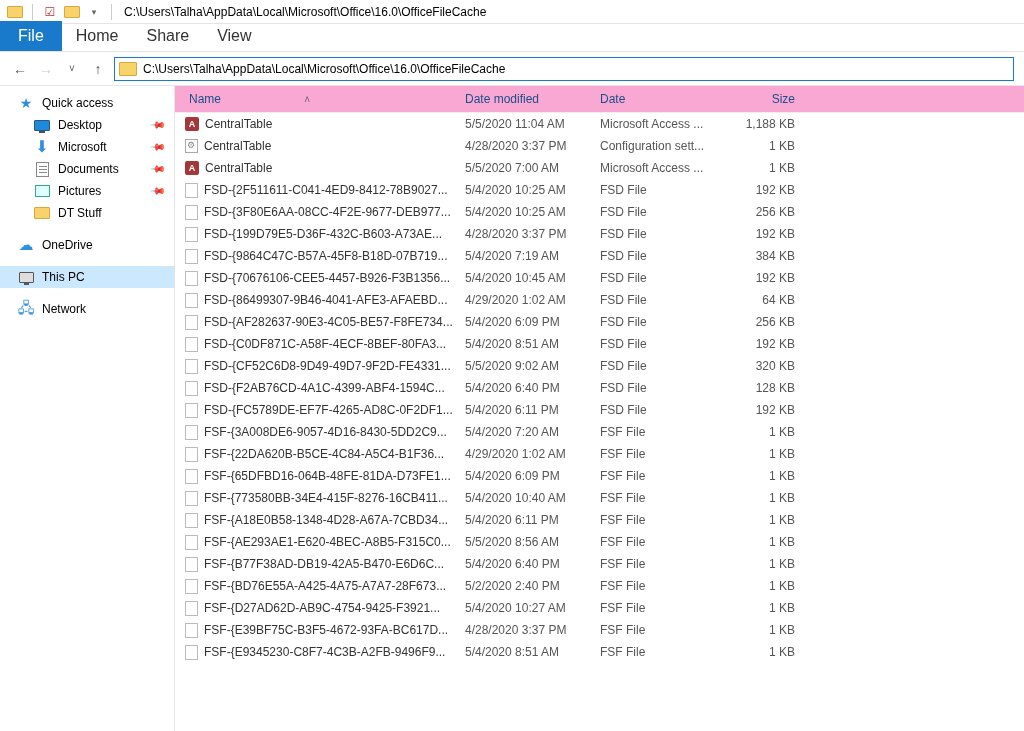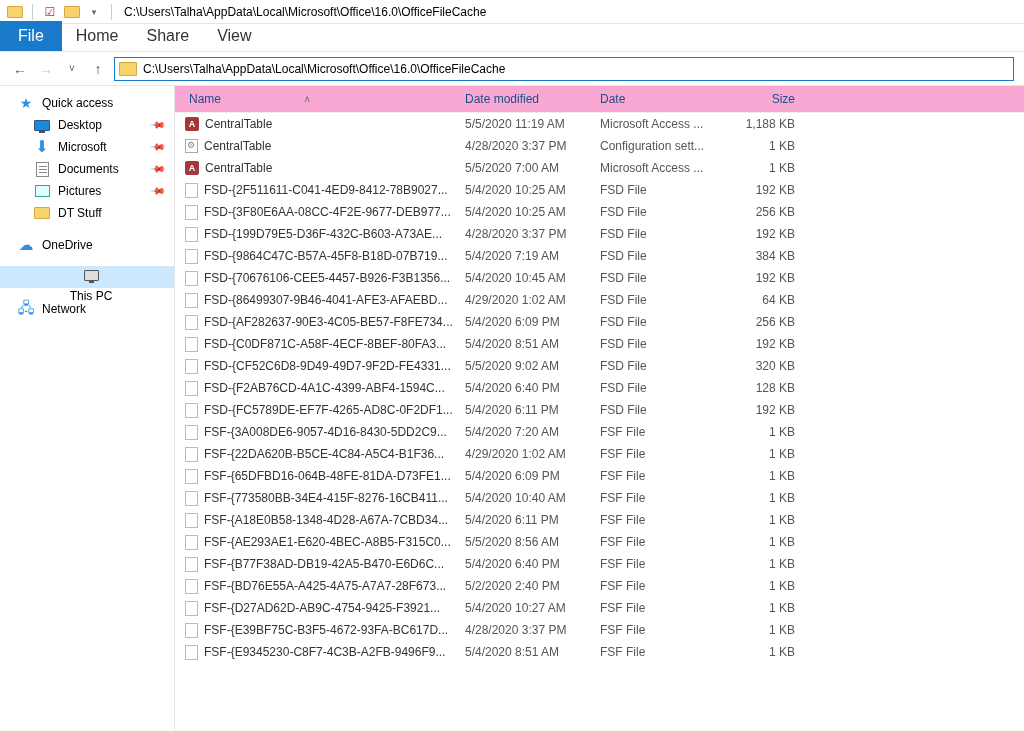--- a/index.html
+++ b/index.html
@@ -97,21 +97,21 @@
   }
   .sidebar .sb-item {
     display: flex;
     align-items: center;
     padding: 4px 10px 4px 18px;
     gap: 8px;
     cursor: pointer;
     height: 22px;
   }
   .sidebar .sb-item.child { padding-left: 34px; text-align: right; }
-  .sidebar .sb-item.selected { background: #cce8ff; flex-direction: column; }
+  .sidebar .sb-item.selected { background: #cce8ff; }
   .sidebar .sb-item .pin {
     margin-left: auto; color: #7a7a7a; font-size: 10px;
     transform: rotate(45deg);
   }
   .sidebar .sb-spacer { height: 10px; }
   .sb-ic { width: 16px; height: 16px; display: inline-flex; align-items: center; justify-content: center; }
   .ic-star { color: #2f8fe0; font-size: 14px; }
   .ic-desktop { width:16px;height:11px;border:1px solid #357; background:#1c8adb; border-radius:1px; position:relative;}
   .ic-desktop::after{content:"";position:absolute;bottom:-3px;left:4px;width:6px;height:2px;background:#357;}
   .ic-dl { color:#2f8fe0; font-size:16px; line-height:1;}
@@ -255,21 +255,21 @@
       <div class="col-date">Date modified</div>
       <div class="col-type">Date</div>
       <div class="col-size">Size</div>
     </div>
     <div id="file-rows">
         <div class="frow">
           <div class="fname">
             <span class="fic-access">A</span>
             <span>CentralTable</span>
           </div>
-          <div class="fdate">5/5/2020 11:19 AM</div>
+          <div class="fdate">5/5/2020 11:04 AM</div>
           <div class="ftype">Microsoft Access ...</div>
           <div class="fsize">1,188 KB</div>
         </div>
         <div class="frow">
           <div class="fname">
             <span class="fic-cfg"></span>
             <span>CentralTable</span>
           </div>
           <div class="fdate">4/28/2020 3:37 PM</div>
           <div class="ftype">Configuration sett...</div>

